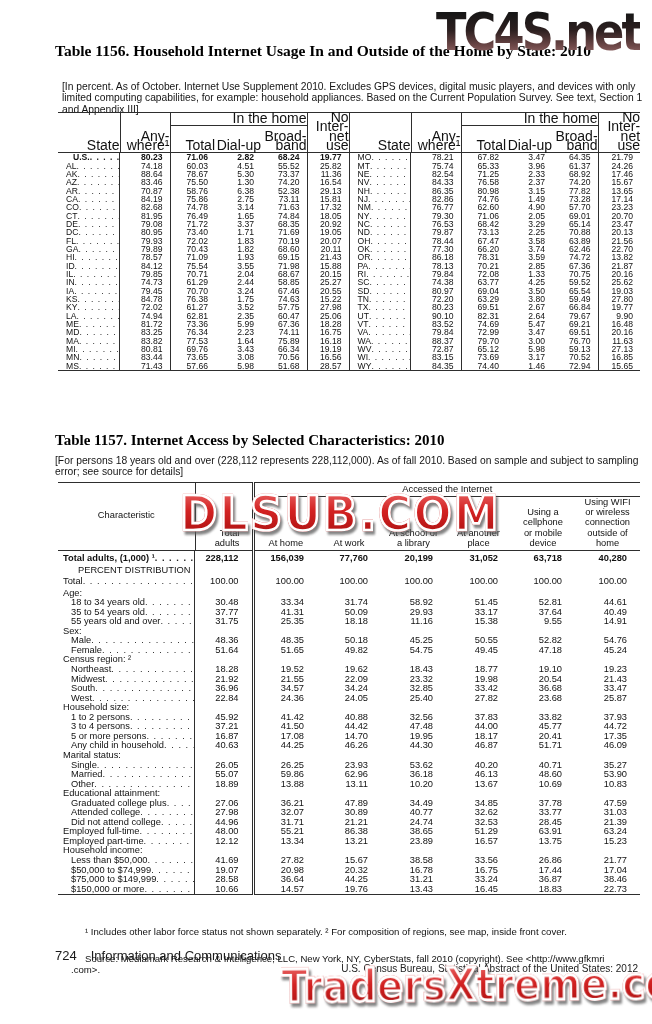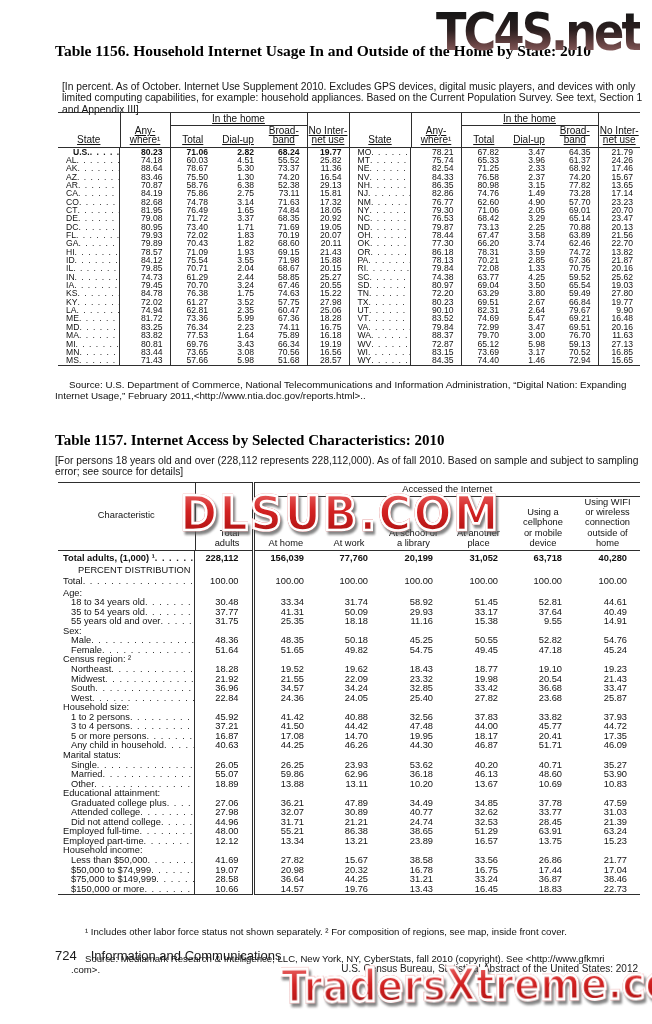--- a/index.html
+++ b/index.html
@@ -22,22 +22,22 @@
   .num{text-align:right;}
   .b{font-weight:bold;}
   .stub,.lbl{display:flex;align-items:baseline;overflow:hidden;}
   .dots{flex:1;overflow:hidden;white-space:nowrap;color:#222;}
   .dots::after{content:" . . . . . . . . . . . . . . . . . . . . . . . . . . . . . .";letter-spacing:1px;}
 
   
   #t1156{position:absolute;left:58px;top:112px;width:582px;font-size:8.6px;
          border-top:1px solid #2e2e2e;border-bottom:1px solid #2e2e2e;}
   #t1156 thead{border-bottom:1px solid #2e2e2e;}
-  #t1156 th{font-weight:normal;font-size:10px;line-height:9.3px;vertical-align:bottom;
-            text-align:center;white-space:pre-line;padding-bottom:2px;text-decoration:underline;}
+  #t1156 th{font-weight:normal;font-size:14px;line-height:9.3px;vertical-align:bottom;
+            text-align:right;white-space:pre-line;padding-bottom:2px;}
   #t1156 th.spanh{height:12px;vertical-align:middle;border-bottom:1px solid #2e2e2e;padding-bottom:0;}
   #t1156 th.bR{border-right:1px solid #2e2e2e;}
   #t1156 tbody td{line-height:8.35px;height:8.35px;}
   #t1156 tbody td:nth-child(1),#t1156 tbody td:nth-child(2),#t1156 tbody td:nth-child(5),
   #t1156 tbody td:nth-child(6),#t1156 tbody td:nth-child(7),#t1156 tbody td:nth-child(8),
   #t1156 tbody td:nth-child(11){border-right:1px solid #2e2e2e;}
   #t1156 .stub{padding-left:8px;}
   #t1156 .stub.us{padding-left:15px;}
   #t1156 .num{padding-right:7px;}
   #t1156-source{position:absolute;left:55px;top:379px;width:588px;
@@ -650,21 +650,20 @@
           </td>
           <td class="num">84.35</td>
           <td class="num">74.40</td>
           <td class="num">1.46</td>
           <td class="num">72.94</td>
           <td class="num">15.65</td>
         </tr>
       </tbody>
   </table>
 
-  <div id="t1156-source">Source: U.S. Department of Commerce, National Telecommunications and Information Administration, “Digital Nation: Expanding Internet Usage,” February 2011,&lt;http://www.ntia.doc.gov/reports.html&gt;..</div>
 
   <div class="tbl-title" id="t1157-title">Table 1157. Internet Access by Selected Characteristics: 2010</div>
   <div class="tbl-note" id="t1157-note">[For persons 18 years old and over (228,112 represents 228,112,000). As of fall 2010. Based on sample and subject to sampling error; see source for details]</div>
 
   <table id="t1157">
     <colgroup>
       <col style="width:137px">
         <col style="width:58px">
         <col style="width:64px">
         <col style="width:64px">

